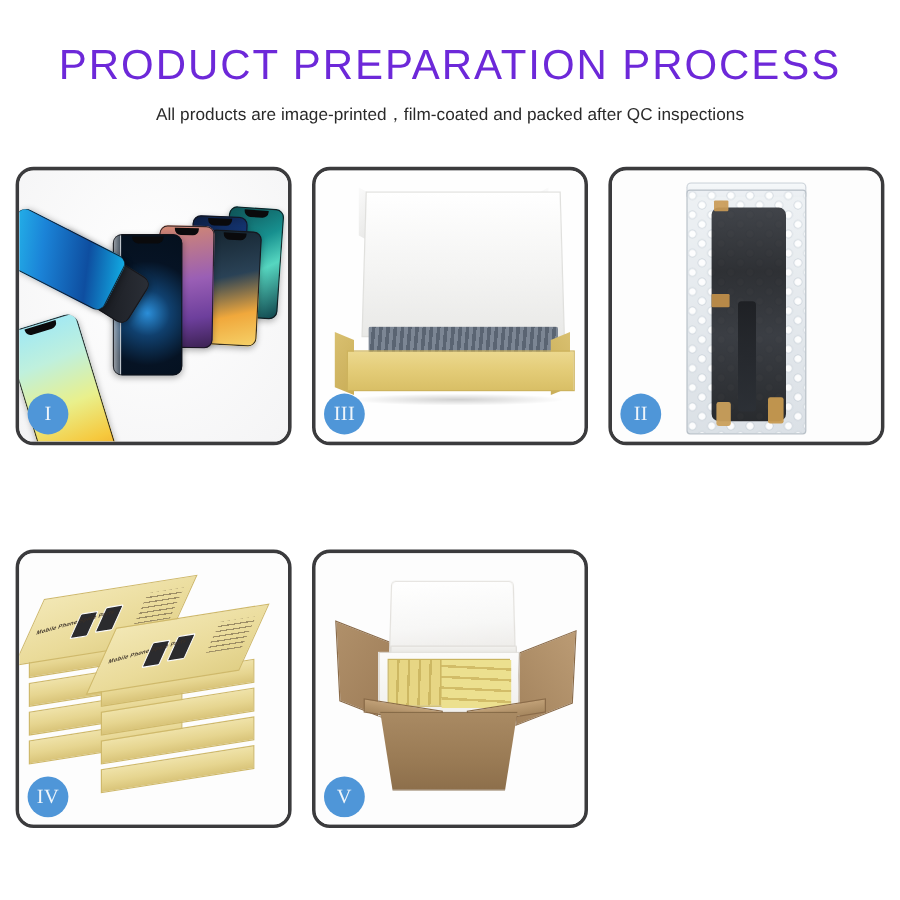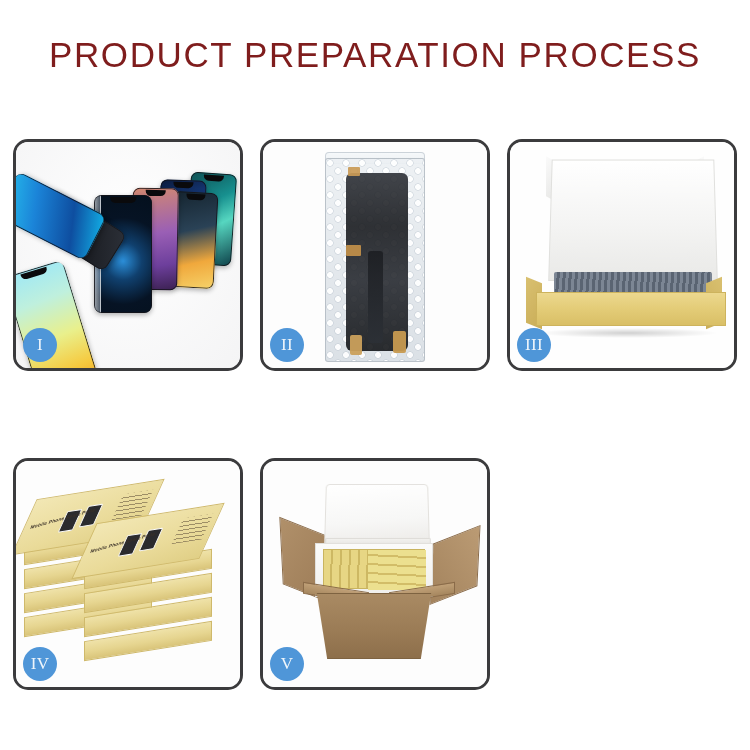--- a/index.html
+++ b/index.html
@@ -24,21 +24,21 @@
   .header {
     position: absolute;
     left: 0; top: 36px;
     width: 750px;
     text-align: center;
   }
   .title {
     font-size: 35px;
     letter-spacing: 1.6px;
     font-weight: 400;
-    color: #7f1d1d;
+    color: #6d28d9;
     line-height: 1.1;
     white-space: nowrap;
   }
   .subtitle {
     margin-top: 11px;
     font-size: 14.3px;
     color: #2a2a2a;
     font-weight: 400;
     letter-spacing: 0.05px;
     white-space: nowrap;
@@ -392,20 +392,21 @@
     background: radial-gradient(ellipse at 50% 50%, rgba(0,0,0,.14), rgba(0,0,0,0) 70%);
   }
 </style>
 </head>
 <body>
 
 <div class="page">
 
   <div class="header">
     <div class="title">PRODUCT PREPARATION PROCESS</div>
+    <div class="subtitle">All products are image-printed，film-coated and packed after QC inspections</div>
   </div>
 
   <div class="grid">
 
     <div class="panel">
       <div class="stage p1">
         <div class="ph ph-a">
             <span class="notch"></span>
           </div>
         <div class="ph ph-b">
@@ -421,52 +422,52 @@
             <span class="notch"></span>
           </div>
         <div class="ph ph-g"></div>
         <div class="ph ph-f"></div>
         <div class="ph ph-h">
             <span class="notch"></span>
           </div>
 
       </div>
       <div class="badge">I</div>
+    </div>
+
+    <div class="panel">
+      <div class="stage p3">
+        <div class="b3-lid-l"></div>
+        <div class="b3-lid-r"></div>
+        <div class="b3-lid"></div>
+        <div class="b3-inner"></div>
+        <div class="b3-left"></div>
+        <div class="b3-right"></div>
+        <div class="b3-front"></div>
+        <div class="b3-shadow"></div>
+      </div>
+      <div class="badge">III</div>
     </div>
 
     <div class="panel">
       <div class="stage p2">
         <div class="bagtop"></div>
         <div class="bag">
           <div class="screenpart"></div>
           <div class="flexcable"></div>
           <div class="tape1"></div>
           <div class="tape2"></div>
           <div class="conn1"></div>
           <div class="conn2"></div>
         </div>
       </div>
       <div class="badge">II</div>
     </div>
 
     <div class="panel">
-      <div class="stage p3">
-        <div class="b3-lid-l"></div>
-        <div class="b3-lid-r"></div>
-        <div class="b3-lid"></div>
-        <div class="b3-inner"></div>
-        <div class="b3-left"></div>
-        <div class="b3-right"></div>
-        <div class="b3-front"></div>
-        <div class="b3-shadow"></div>
-      </div>
-      <div class="badge">III</div>
-    </div>
-
-    <div class="panel">
       <div class="stage p4">
         <div class="stack">
 
           <div class="sbox" style="left:2px; top:56px;"></div>
           <div class="sbox" style="left:2px; top:80px;"></div>
           <div class="sbox" style="left:2px; top:104px;"></div>
           <div class="sbox" style="left:2px; top:128px;"></div>
           <div class="sbox-top" style="left:2px; top:12px;">
             <span class="thumb" style="left:38px; top:16px;"></span>
             <span class="thumb" style="left:58px; top:14px;"></span>

